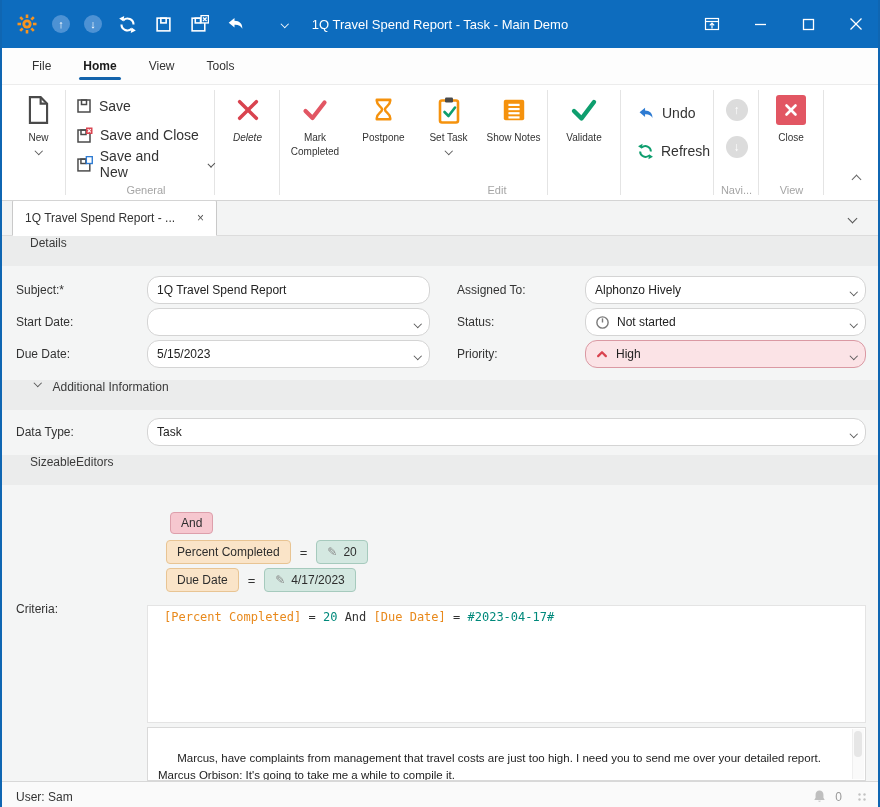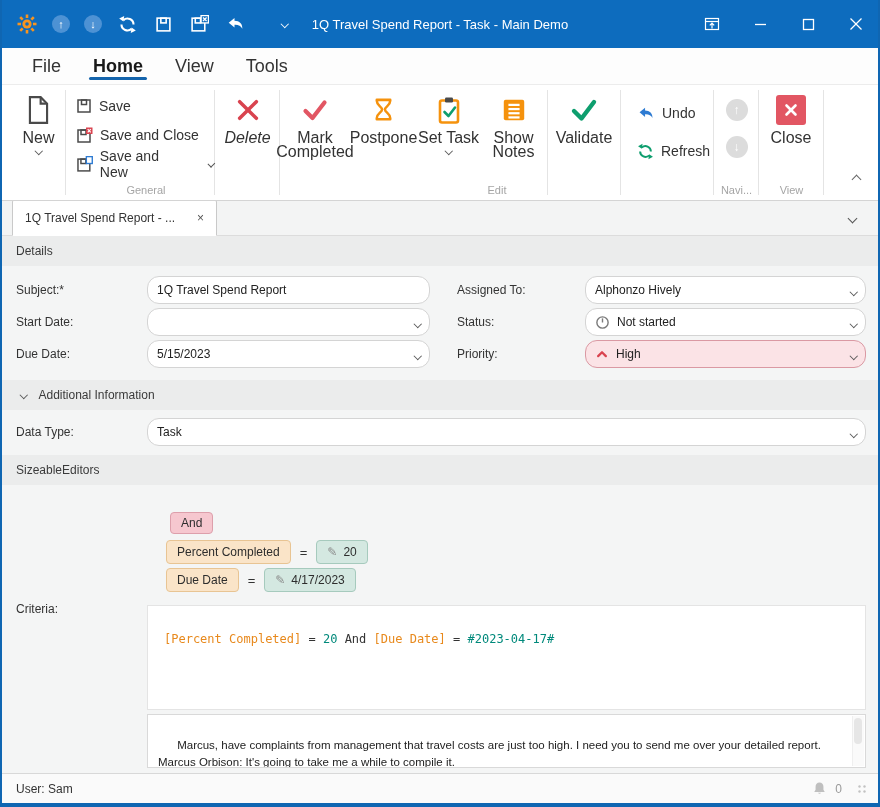--- a/index.html
+++ b/index.html
@@ -17,51 +17,51 @@
   .tb-title { position:absolute; left:0; right:0; text-align:center; color:#fff; font-size:13px; pointer-events:none; }
   .tb-controls { position:absolute; right:0; top:0; height:48px; display:flex; }
   .tb-ctl { width:48px; height:48px; display:flex; align-items:center; justify-content:center; }
   .chv { display:inline-block; width:7px; height:7px; border-right:1.6px solid currentColor; border-bottom:1.6px solid currentColor; }
   .chv.down { transform:rotate(45deg); }
   .chv.up   { transform:rotate(-135deg); }
   .chv.sm { width:5.5px; height:5.5px; }
 
   
   .rtabs { height:37px; background:#fdfdfd; border-bottom:1px solid #ececec; display:flex; align-items:stretch; padding-left:14px; flex:0 0 37px; }
-  .rtab { padding:0 16px; display:flex; align-items:center; font-size:18px; color:#333; position:relative; }
+  .rtab { padding:0 16px; display:flex; align-items:center; font-size:12px; color:#333; position:relative; }
   .rtab.active { font-weight:bold; color:#1a1a1a; }
   .rtab.active::after { content:""; position:absolute; left:12px; right:12px; bottom:4px; height:3px; background:#1464ac; border-radius:2px; }
 
   
   .ribbon { height:116px; background:#fff; border-bottom:1px solid #d4d4d4; display:flex; padding-left:10px; position:relative; flex:0 0 116px; }
   .rgroup { position:relative; display:flex; align-items:stretch; }
   .rgroup::after { content:""; position:absolute; right:0; top:5px; bottom:5px; width:1px; background:#e4e4e4; }
   .g-label { position:absolute; left:0; right:0; bottom:4px; text-align:center; font-size:11px; color:#a5a5a5; white-space:nowrap; overflow:hidden; }
   .vsep { width:1px; background:#e4e4e4; margin:5px 0; }
   .rbig { display:flex; flex-direction:column; align-items:center; padding-top:8px; }
   .rbig .ic { height:34px; display:flex; align-items:center; justify-content:center; }
-  .rbig .lbl { margin-top:4px; font-size:16px; line-height:14px; text-align:center; color:#333; }
+  .rbig .lbl { margin-top:4px; font-size:10px; line-height:14px; text-align:center; color:#333; }
   .rbig .chv { color:#555; margin-top:3px; }
   .rstack { display:flex; flex-direction:column; padding:10px 0 0 10px; gap:7px; }
   .rsmall { display:flex; align-items:center; gap:7px; height:22px; font-size:14px; color:#333; }
   .navi-col { display:flex; flex-direction:column; align-items:center; gap:15px; padding-top:14px; }
   .navi-circ { width:22px; height:22px; border-radius:50%; background:#dcdcdc; color:#fff; font-size:12px; line-height:1;
                display:flex; align-items:center; justify-content:center; }
   .close-ic { width:30px; height:30px; background:#e25663; border-radius:3px; display:flex; align-items:center; justify-content:center; }
   .ribbon-collapse { position:absolute; right:18px; bottom:14px; color:#666; }
 
   
   .tabbar { height:35px; background:#f3f4f4; border-bottom:1px solid #dcdcdc; display:flex; align-items:flex-end; padding-left:10px; flex:0 0 35px; }
   .doctab { height:36px; margin-bottom:-1px; background:#fff; border:1px solid #c9c9c9; border-bottom:1px solid #fff;
             border-radius:2px 2px 0 0; display:flex; align-items:center; padding:0 12px; gap:22px; font-size:12px; color:#333; }
   .doctab .x { color:#555; font-size:12px; }
   .tabbar-chv { margin-left:auto; margin-right:22px; align-self:center; color:#555; }
 
   
-  .band { height:30px; background:#ebecec; display:flex; align-items:center; padding-left:14px; font-size:12px; color:#3a3a3a; flex:0 0 30px; gap:12px; }
+  .band { height:30px; background:#ebecec; display:flex; padding-left:28px; font-size:12px; color:#3a3a3a; flex:0 0 30px; gap:12px; }
   .band .chv { color:#555; }
 
   
   .form { padding:10px 12px 12px 14px; display:grid; grid-template-columns:131px 283px 27px 128px 1fr; row-gap:4px; flex:0 0 114px; }
   .flabel { display:flex; align-items:center; font-size:12px; color:#333; }
   .ed { height:28px; background:#fff; border:1px solid #d4d4d4; border-radius:12px; display:flex; align-items:center; padding:0 9px; font-size:12px; color:#222; gap:7px; }
   .ed .chvr { margin-left:auto; color:#555; }
   .ed.priority { background:#fbe3e6; border-color:#da99a3; }
   .dtrow { padding:8px 12px 9px 14px; display:grid; grid-template-columns:131px 1fr; flex:0 0 45px; }
 
@@ -70,21 +70,21 @@
   .crit-label { position:absolute; left:14px; top:117px; font-size:12px; color:#333; }
   .chips { padding-top:27px; }
   .chip { display:inline-flex; align-items:center; height:24px; padding:0 10px; border-radius:4px; border:1px solid; font-size:12px; color:#2d2d2d; gap:6px; }
   .chip.and   { background:#f6c7cf; border-color:#dd9fab; height:22px; }
   .chip.field { background:#fae4c8; border-color:#e8c493; }
   .chip.value { background:#d4e8e1; border-color:#a6cabd; }
   .chip .pencil { color:#8a8a8a; font-size:12px; }
   .chip-row { margin:4px 0 0 19px; display:flex; align-items:center; }
   .chip-row:first-of-type { margin-top:6px; }
   .eq { margin:0 9px; color:#333; font-size:13px; }
-  .codebox { margin-top:13px; height:105px; background:#fff; border:1px solid #e4e4e4; padding:26px 16px;
+  .codebox { margin-top:13px; height:118px; background:#fff; border:1px solid #e4e4e4; padding:4px 16px;
              font-family:"DejaVu Sans Mono", monospace; font-size:12px; white-space:pre; overflow:hidden; }
   .tok-plain { color:#333; }
   .tok-field { color:#e8891c; }
   .tok-value { color:#00897b; }
   .msgbox { margin-top:4px; height:54px; background:#fff; border:1px solid #d9d9d9; padding:5px 20px 5px 10px;
             font-size:11.5px; line-height:17px; color:#222; white-space:pre-wrap; position:relative; overflow:hidden; }
   .msg-scroll { position:absolute; right:1px; top:1px; bottom:1px; width:12px; background:#fafafa; border-left:1px solid #efefef; }
   .msg-thumb { position:absolute; right:2px; top:2px; width:8px; height:26px; background:#e6e6e6; border-radius:4px; }
 
   

